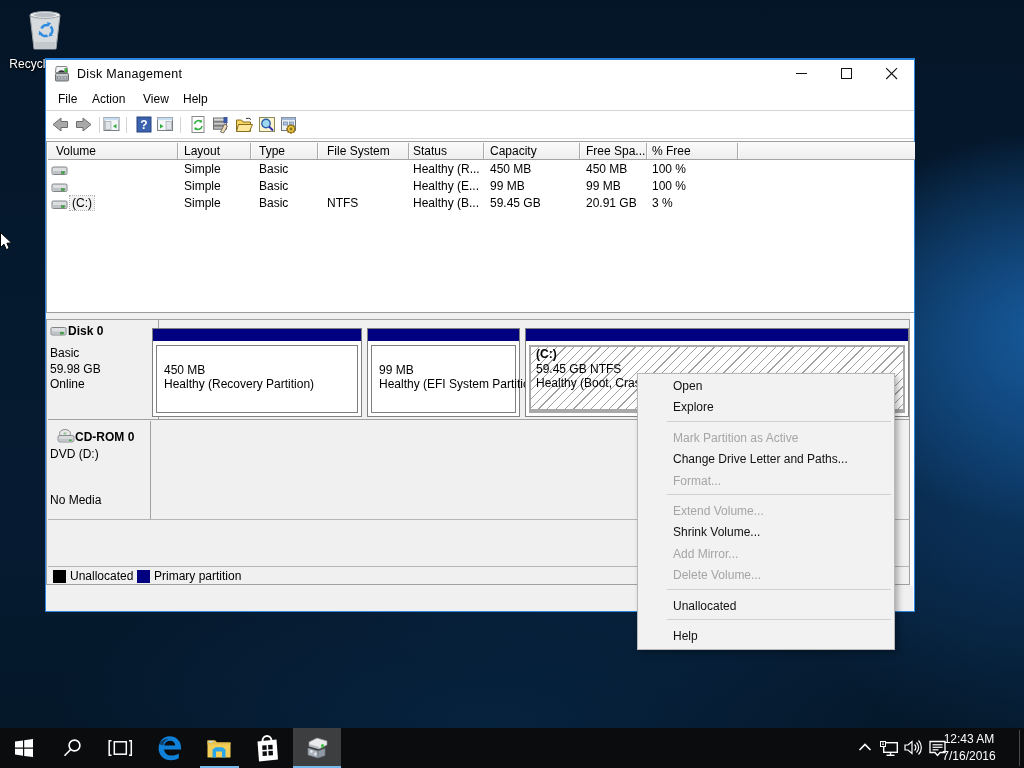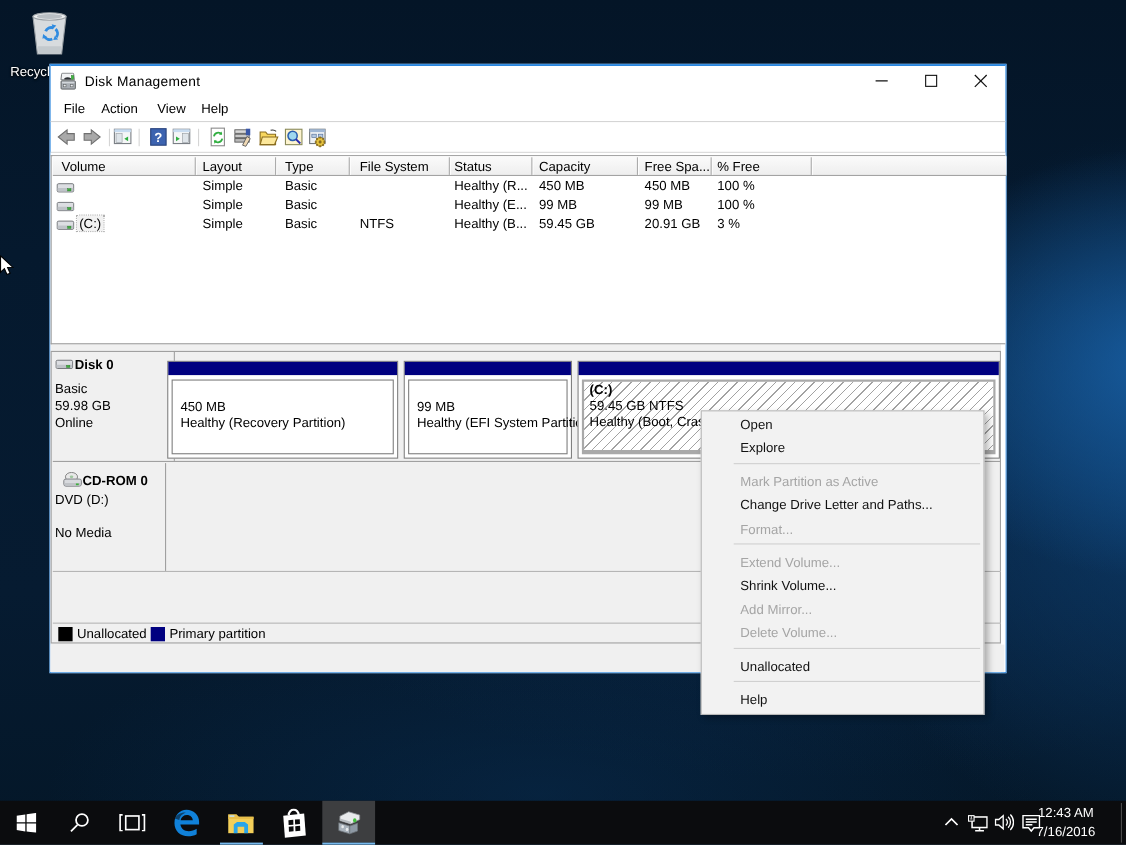--- a/index.html
+++ b/index.html
@@ -275,21 +275,21 @@
       <div class="abs" style="left:0;top:0;width:103px;height:98px;border-right:1px solid #a0a0a0;">
         <svg class="abs" style="left:9px;top:8px" width="18" height="14" viewBox="0 0 18 14">
           <ellipse cx="8" cy="4.5" rx="5.5" ry="4" fill="#e8e8e8" stroke="#777" stroke-width="0.8"></ellipse>
           <ellipse cx="8" cy="4.5" rx="1.6" ry="1.2" fill="#9fc79f"></ellipse>
           <path d="M1 8 Q1 6.5 3 6.5 L15 6.5 Q17 6.5 17 8 L17 11 Q17 13 15 13 L3 13 Q1 13 1 11 Z" fill="#d8dade" stroke="#75787c" stroke-width="0.8"></path>
           <path d="M1.5 10 L16.5 10 L16.5 11 Q16.5 12.5 15 12.5 L3 12.5 Q1.5 12.5 1.5 11 Z" fill="#c0c3c7"></path>
           <rect x="12" y="10.5" width="2.6" height="1.6" fill="#3fae3f"></rect>
         </svg>
         <div class="abs t12" style="left:27px;top:9px;font-weight:bold;">CD-ROM 0</div>
         <div class="abs t12" style="left:2px;top:26px;">DVD (D:)</div>
-        <div class="abs t12" style="left:2px;top:56px;text-align:center;">No Media</div>
+        <div class="abs t12" style="left:2px;top:72px;text-align:center;">No Media</div>
       </div>
     </div>
 
     <div class="abs" style="left:0;top:246px;width:862px;height:18px;border-top:1px solid #b5b5b5;">
       <div class="abs" style="left:5px;top:3px;width:13px;height:13px;background:#000;"></div>
       <div class="abs t12" style="left:22px;top:2px;">Unallocated</div>
       <div class="abs" style="left:89px;top:3px;width:13px;height:13px;background:#000080;"></div>
       <div class="abs t12" style="left:106px;top:2px;">Primary partition</div>
     </div>
   </div>

